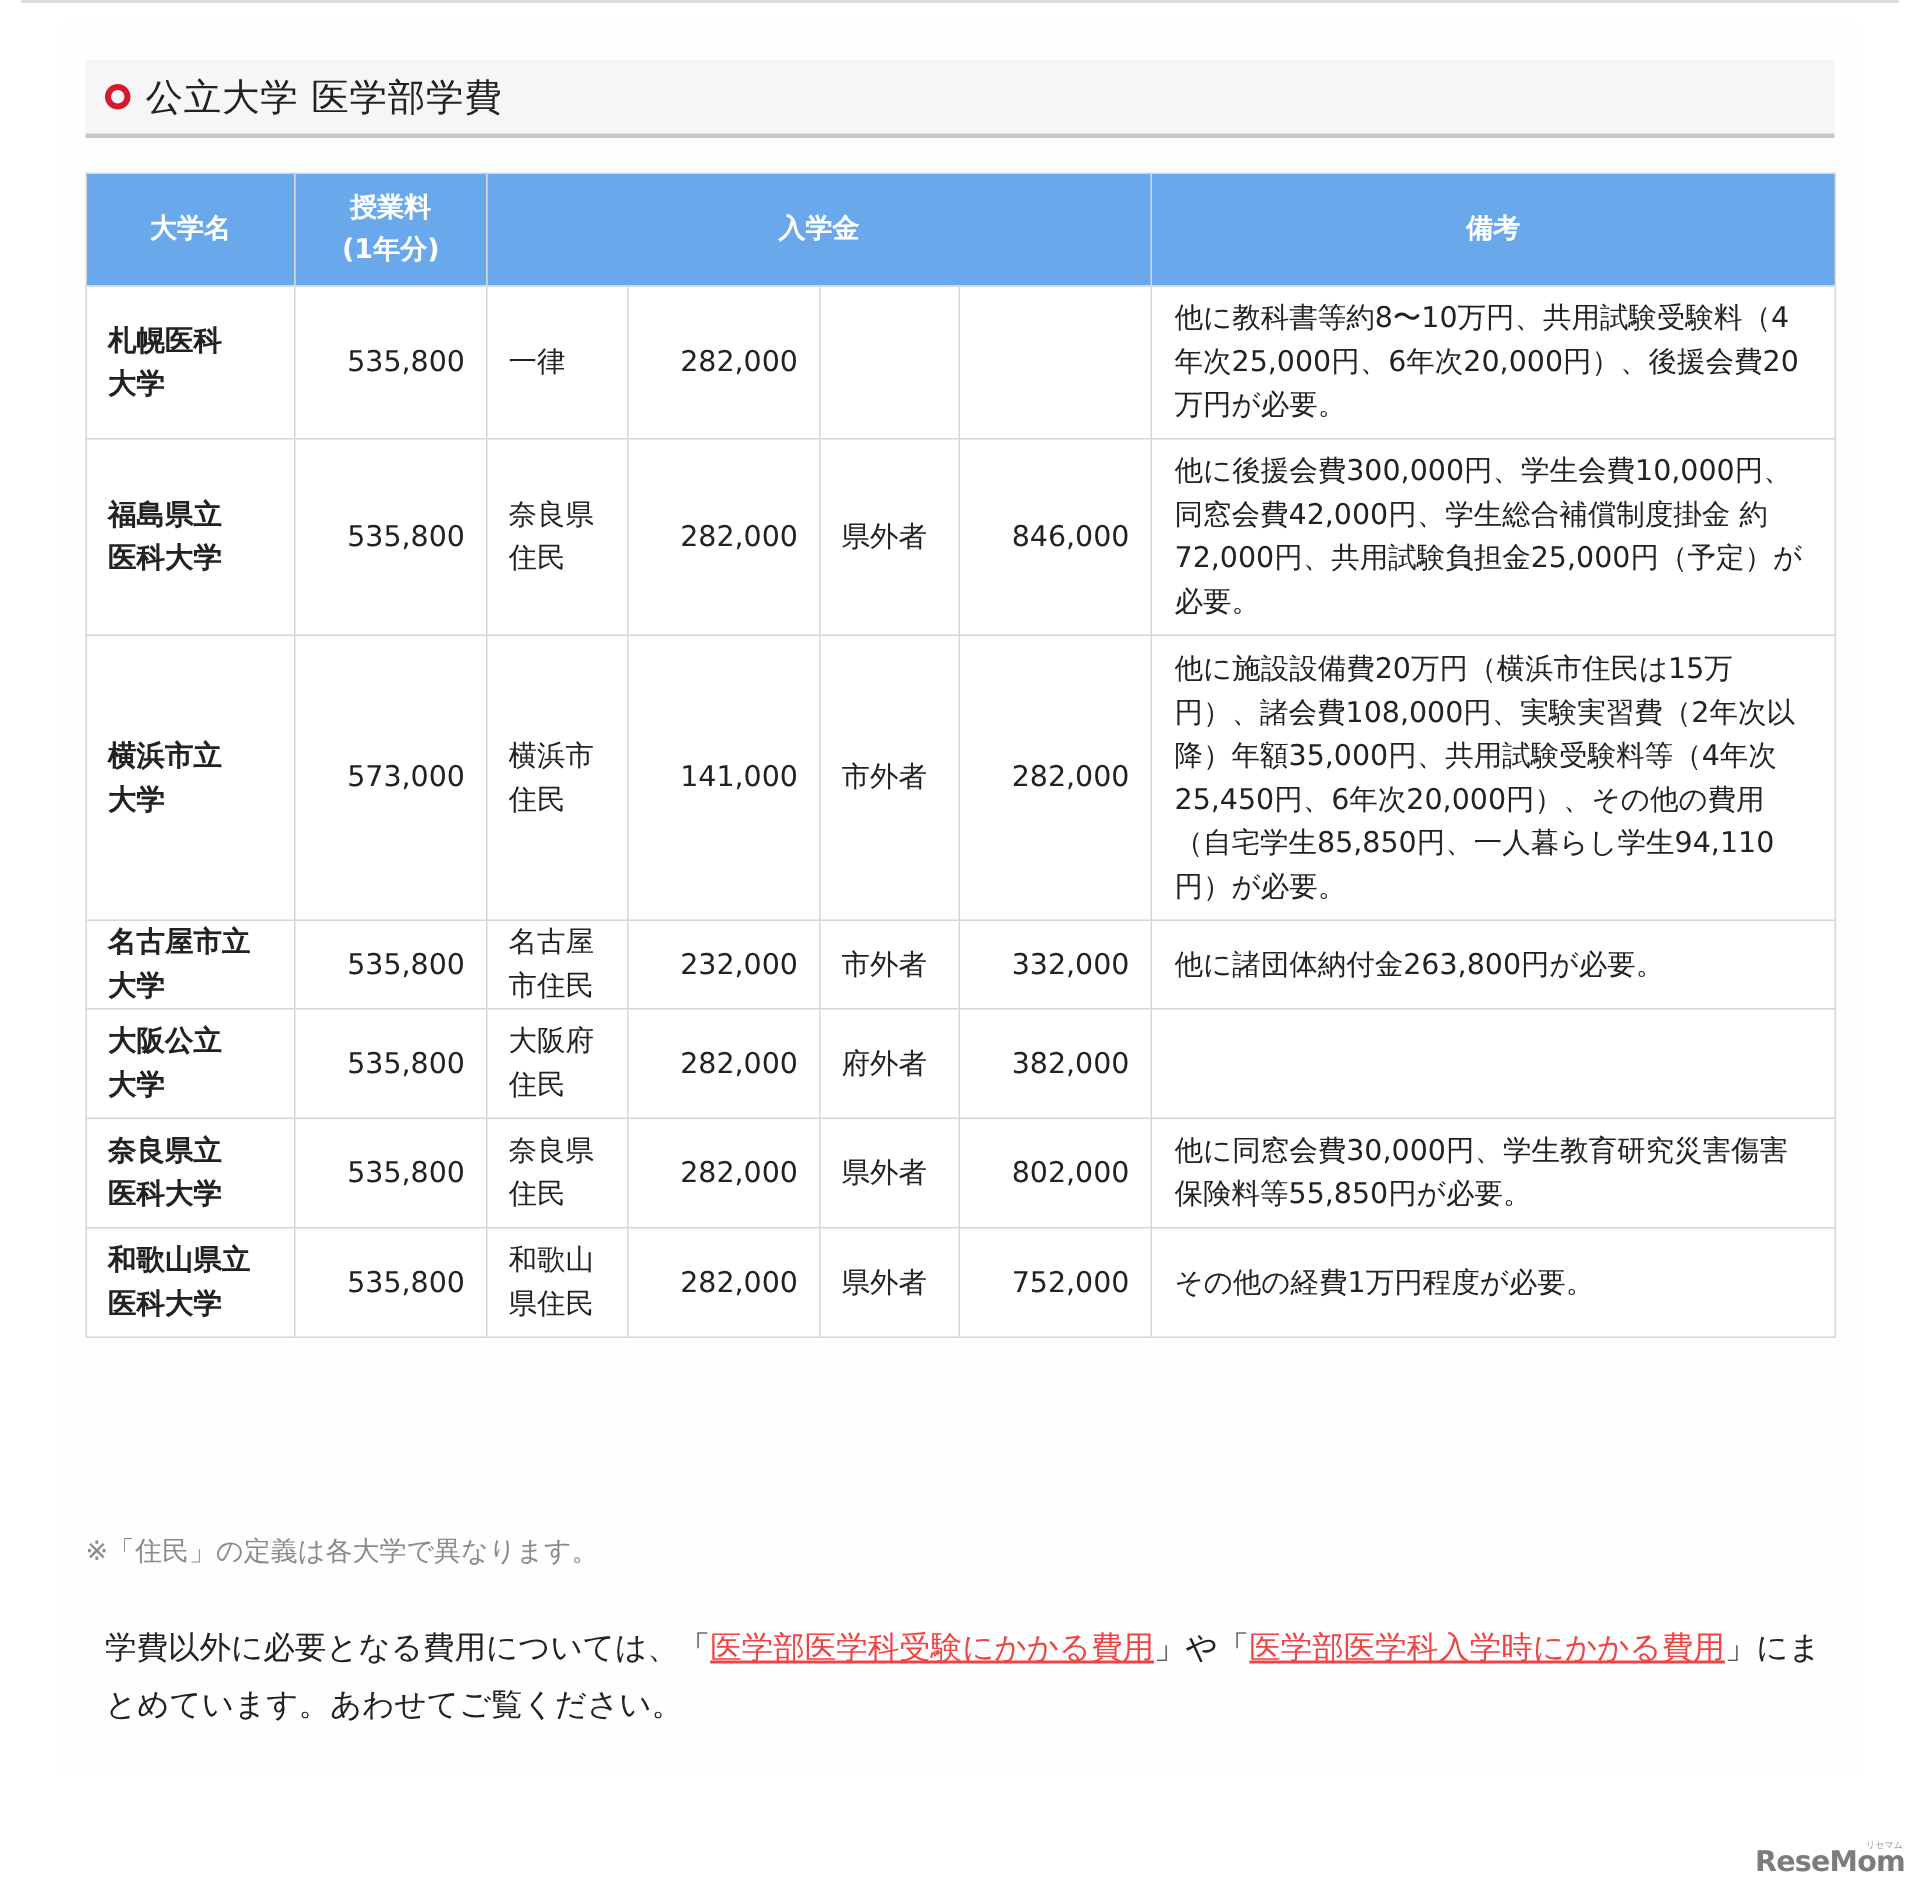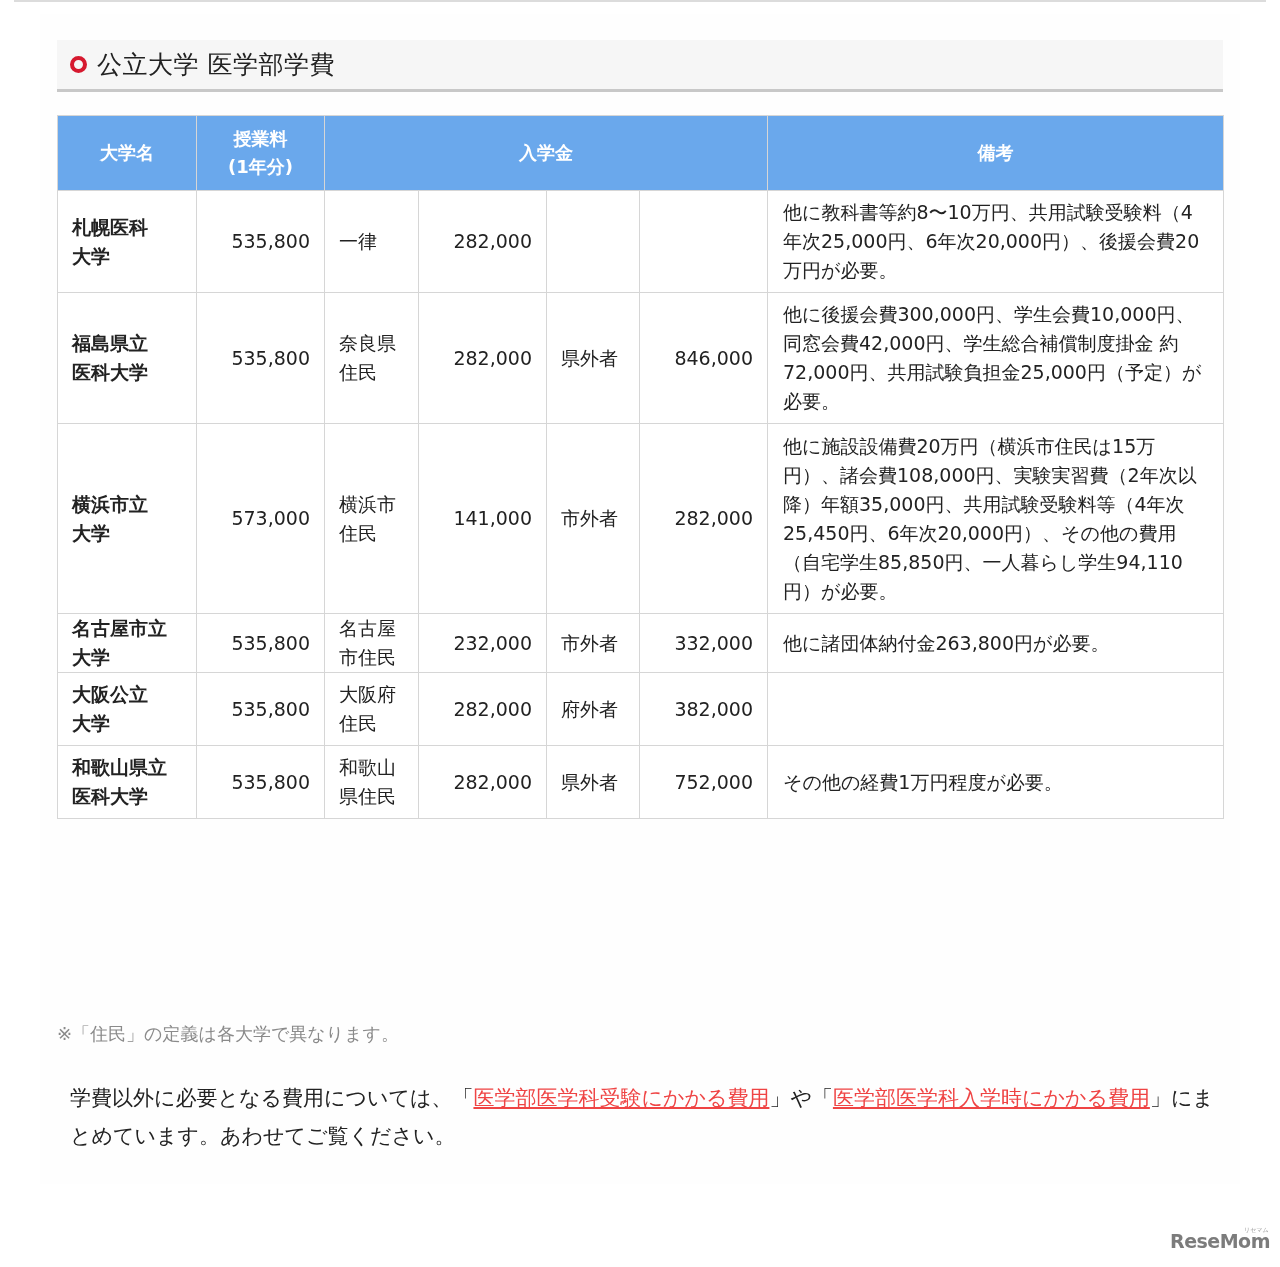--- a/index.html
+++ b/index.html
@@ -142,20 +142,32 @@
     </td>
     <td class="num">535,800</td>
     <td class="lbl" style="word-break: break-all; padding-right: 10px;">大阪府住民</td>
     <td class="num">282,000</td>
     <td class="lbl">府外者</td>
     <td class="num">382,000</td>
     <td class="note"></td>
   </tr>
       <tr style="height: 73px;">
     <td class="uni">
+      <div>奈良県立</div>
+      <div>医科大学</div>
+    </td>
+    <td class="num">535,800</td>
+    <td class="lbl" style="word-break: break-all; padding-right: 10px;">奈良県住民</td>
+    <td class="num">282,000</td>
+    <td class="lbl">県外者</td>
+    <td class="num">802,000</td>
+    <td class="note">他に同窓会費30,000円、学生教育研究災害傷害保険料等55,850円が必要。</td>
+  </tr>
+      <tr style="height: 73px;">
+    <td class="uni">
       <div>和歌山県立</div>
       <div>医科大学</div>
     </td>
     <td class="num">535,800</td>
     <td class="lbl" style="word-break: break-all; padding-right: 10px;">和歌山県住民</td>
     <td class="num">282,000</td>
     <td class="lbl">県外者</td>
     <td class="num">752,000</td>
     <td class="note">その他の経費1万円程度が必要。</td>
   </tr>

